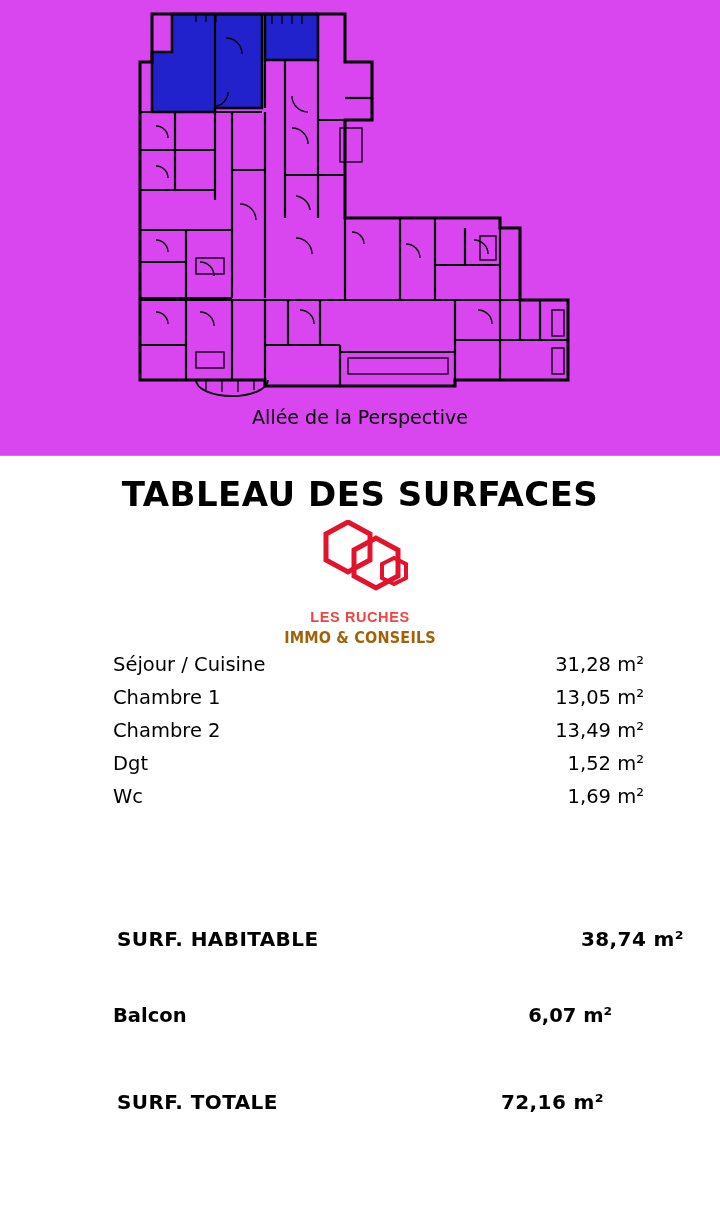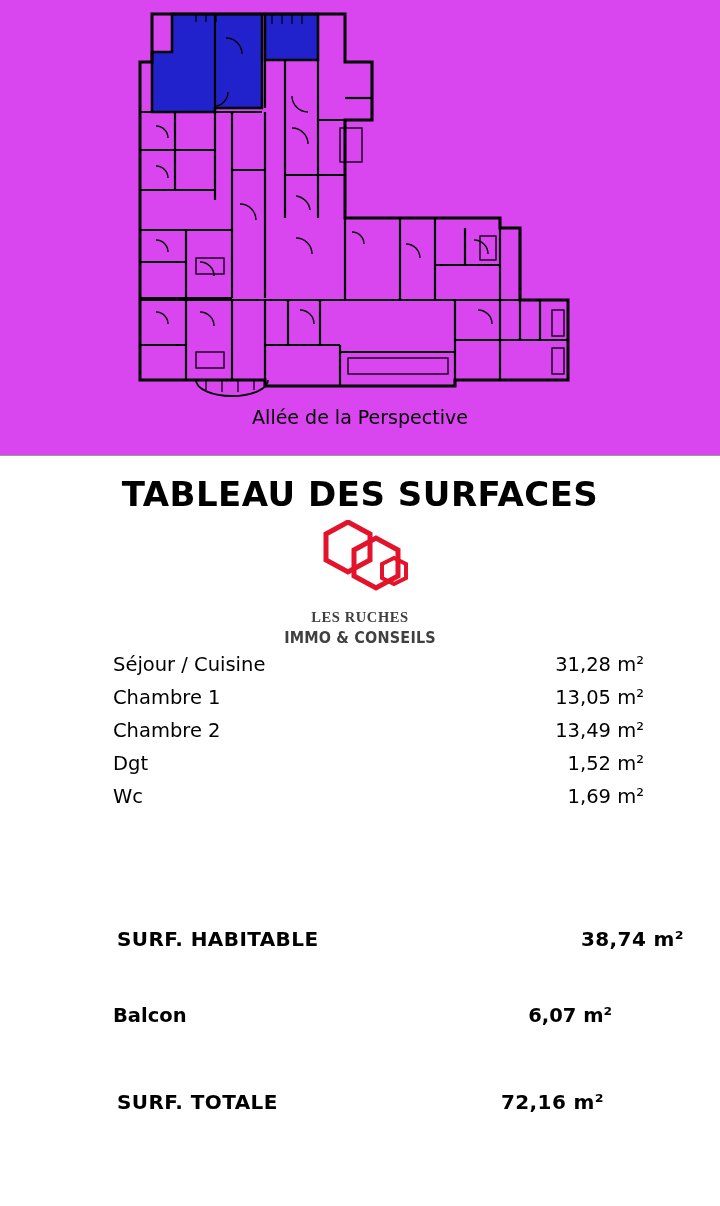--- a/index.html
+++ b/index.html
@@ -74,33 +74,33 @@
     top: 65px;
     width: 164px;
     height: 125px;
   }
   .logo-text1 {
     position: absolute;
     left: 0;
     top: 89px;
     width: 164px;
     text-align: center;
-    color: #404040;
+    color: #ef4444;
     font-weight: bold;
     font-size: 14.5px;
     letter-spacing: 0.6px;
-    font-family: Liberation Serif, serif;
+    font-family: Liberation Sans, sans-serif;
   }
   .logo-text2 {
     position: absolute;
     left: -6px;
     top: 108px;
     width: 176px;
     text-align: center;
-    color: #404040;
+    color: #a16207;
     font-weight: bold;
     font-size: 16px;
     letter-spacing: 0.2px;
     font-family: "DejaVu Sans Condensed", "DejaVu Sans", sans-serif;
   }
 
   
   .rows {
     position: absolute;
     left: 0;

